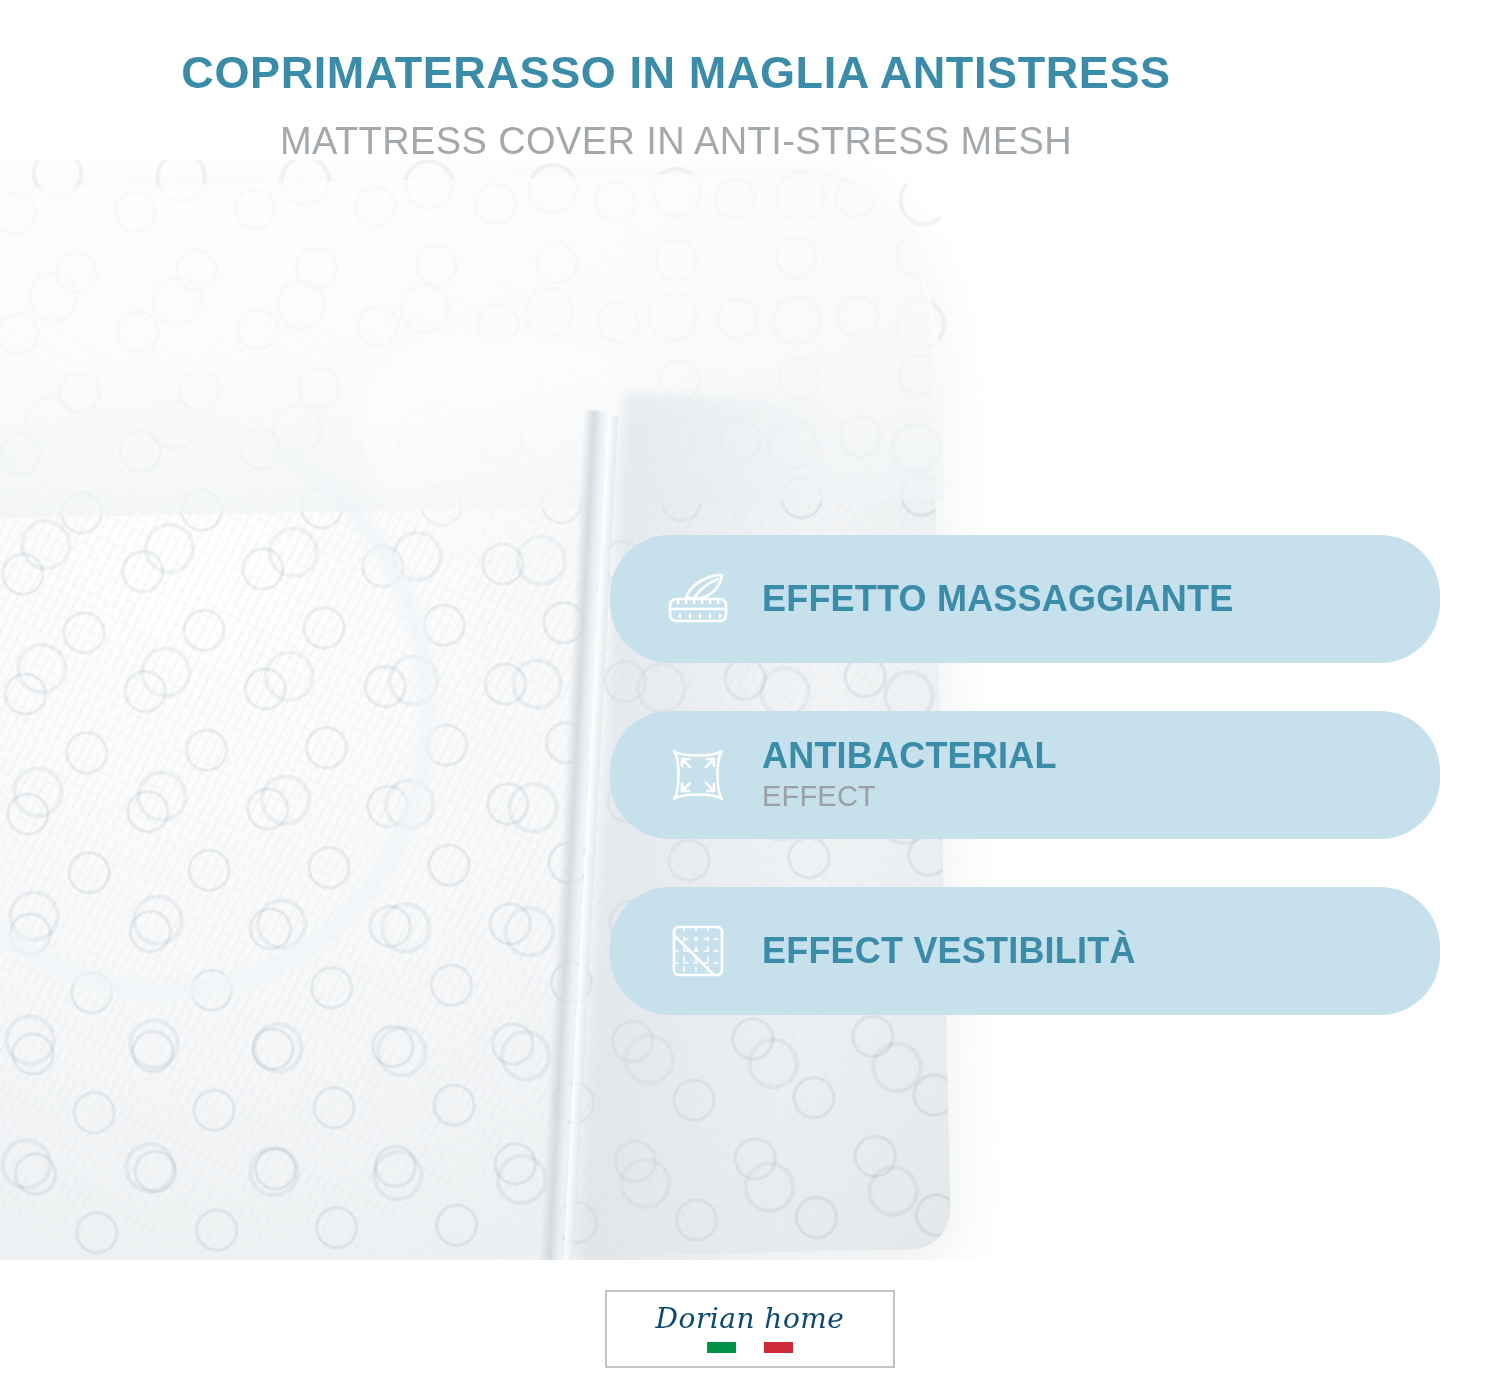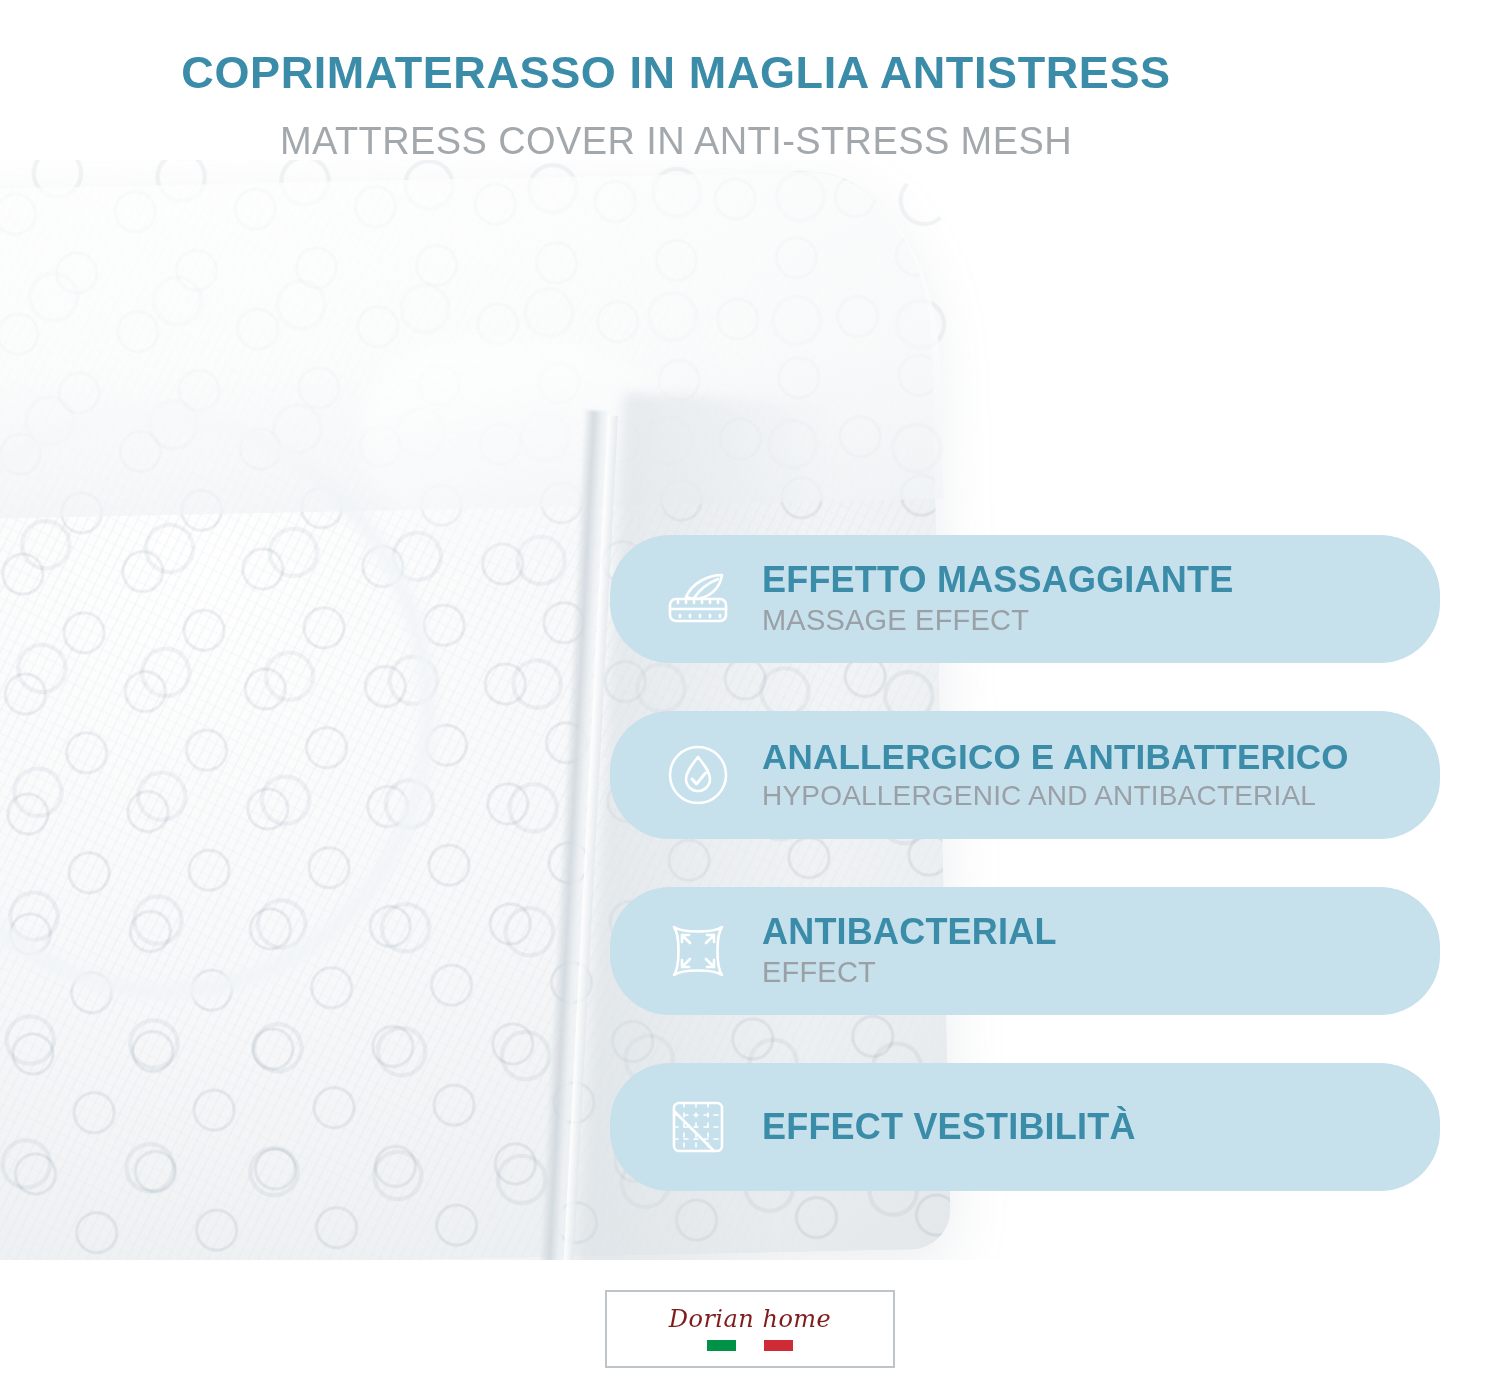--- a/index.html
+++ b/index.html
@@ -235,22 +235,22 @@
     box-sizing: border-box;
     display: flex;
     flex-direction: column;
     align-items: center;
     justify-content: center;
     z-index: 50;
   }
   .logo-text {
     font-family: "DejaVu Serif", serif;
     font-style: italic;
-    font-size: 24px;
-    color: #7f1d1d;
+    font-size: 28px;
+    color: #0c4a6e;
     line-height: 1;
     letter-spacing: 0.5px;
   }
   .logo-flag {
     display: flex;
     width: 86px;
     height: 11px;
     margin-top: 9px;
   }
   .logo-flag span { flex: 1 1 auto; }
@@ -290,37 +290,23 @@
           <rect x="14" y="42" width="56" height="22" rx="6"></rect>
           <path d="M14 52 H70"></path>
           <path d="M22 46 v-2 M30 46 v-2 M38 46 v-2 M46 46 v-2 M54 46 v-2 M62 46 v-2"></path>
           <path d="M24 58 v2 M34 58 v2 M44 58 v2 M54 58 v2 M64 58 v2"></path>
           <path d="M30 40 C36 26 52 18 66 18 C64 32 52 42 38 42 Z"></path>
           <path d="M62 22 C52 26 44 32 38 41"></path>
         </svg>
       </div>
       <div class="pill-text">
         <div class="pill-title">EFFETTO MASSAGGIANTE</div>
-        <div class="pill-sub">MASSAGE EFFECT</div>
-      </div>
-    </div>
-
-    <div class="pill wide">
-      <div class="pill-icon">
-        <svg width="84" height="84" viewBox="0 0 84 84" fill="none" stroke="#ffffff" stroke-width="2.6" stroke-linecap="round" stroke-linejoin="round">
-          <circle cx="42" cy="42" r="28"></circle>
-          <path d="M42 24 C34 34 30 40 30 46 a12 12 0 0 0 24 0 c0-6-4-12-12-22 Z"></path>
-          <path d="M36 46 l4.5 5 9-11" stroke-width="3"></path>
-        </svg>
-      </div>
-      <div class="pill-text">
-        <div class="pill-title">ANALLERGICO E ANTIBATTERICO</div>
-        <div class="pill-sub">HYPOALLERGENIC AND ANTIBACTERIAL</div>
-      </div>
-    </div>
+      </div>
+    </div>
+
 
     <div class="pill">
       <div class="pill-icon">
         <svg width="84" height="84" viewBox="0 0 84 84" fill="none" stroke="#ffffff" stroke-width="2.6" stroke-linecap="round" stroke-linejoin="round">
           <path d="M18 18 C26 24 58 24 66 18 C60 26 60 58 66 66 C58 60 26 60 18 66 C24 58 24 26 18 18 Z"></path>
           <path d="M34 34 L26 26 M26 26 h7 M26 26 v7"></path>
           <path d="M50 34 L58 26 M58 26 h-7 M58 26 v7"></path>
           <path d="M34 50 L26 58 M26 58 h7 M26 58 v-7"></path>
           <path d="M50 50 L58 58 M58 58 h-7 M58 58 v-7"></path>
         </svg>

